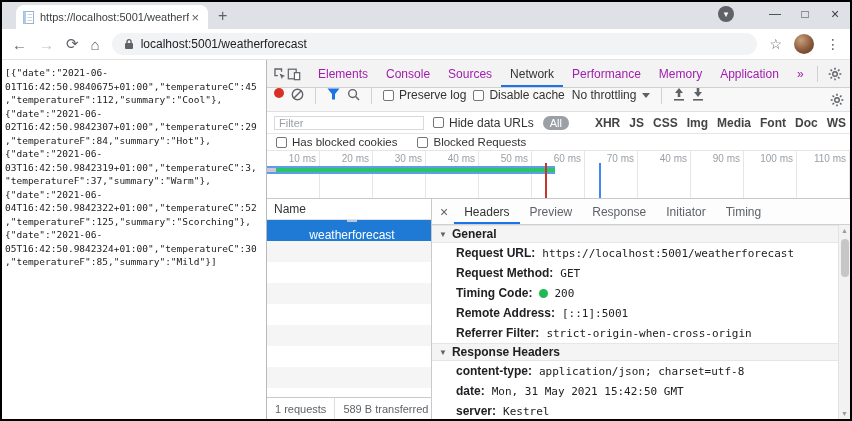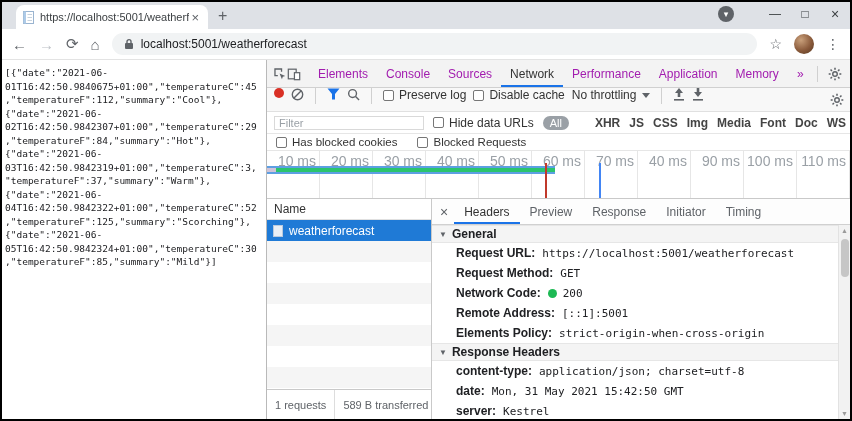--- a/index.html
+++ b/index.html
@@ -51,33 +51,33 @@
   .filter-row { height:22px; border-bottom:1px solid #e6e6e6; display:flex; align-items:center; padding:0 7px; gap:9px; flex-shrink:0; }
   .filter-input { width:150px; height:14px; border:1px solid #d9d9d9; font-size:11px; padding:0 4px; color:#333; outline:none; font-family:inherit; }
   .filter-input::placeholder { color:#9aa0a6; }
   .type-pill { background:#9aa0a6; color:#fff; border-radius:8px; padding:1px 7px; font-size:11px; }
   .type-item { color:#444; white-space:nowrap;font-weight:bold; }
 
   .blocked-row { height:17px; border-bottom:1px solid #e6e6e6; display:flex; align-items:center; padding:0 9px; gap:20px; font-size:11.5px; flex-shrink:0; }
 
   .timeline { height:48px; border-bottom:1px solid #c9c9c9; position:relative; flex-shrink:0; overflow:hidden; }
   .tl-cells { display:flex; height:100%; }
-  .tl-cell { width:53px; flex-shrink:0; border-right:1px solid #e6e6e6; font-size:14px; color:#9aa0a6; text-align:right; padding:2px 3px 0 0; }
+  .tl-cell { width:53px; flex-shrink:0; border-right:1px solid #e6e6e6; font-size:10px; color:#9aa0a6; text-align:right; padding:2px 3px 0 0; }
   .wfbar { position:absolute; left:0; top:15px; width:288px; height:8px; background:#2bc46d; border-top:2px solid #5d9fe2; border-bottom:2px solid #5d9fe2; }
   .wfbar::before { content:""; position:absolute; left:0; top:0; width:9px; height:100%; background:#cfc4d9; }
   .tl-line-red { position:absolute; left:278px; top:12px; bottom:0; width:2px; background:#c0392b; }
   .tl-line-blue { position:absolute; left:332px; top:12px; bottom:0; width:2px; background:#4285f4; }
 
   .net-main { flex:1; display:flex; min-height:0; }
   .name-col { width:165px; flex-shrink:0; border-right:1px solid #c9c9c9; display:flex; flex-direction:column; }
   .name-header { height:21px; line-height:20px; padding-left:7px; border-bottom:1px solid #e0e0e0; color:#333; background:#fff; flex-shrink:0; }
   .req-rows { flex:1; background:repeating-linear-gradient(to bottom,#fff 0 21px,#f5f5f5 21px 42px); }
-  .req-row.selected { height:21px; background:#1f7ad6; color:#fff; display:flex; align-items:center; gap:6px; padding-left:6px; font-size:12px; }
+  .req-row.selected { height:21px; background:#1f7ad6; color:#fff; display:flex; align-items:center; gap:6px; padding-left:6px; font-size:12px;flex-direction:column; }
   .req-doc-icon { width:10px; height:12px; background:#e8eef5; border:1px solid #b9cade; }
-  .status-bar { height:30px; border-top:1px solid #c9c9c9; display:flex; align-items:stretch; font-size:11px; color:#5f6368; flex-shrink:0; overflow:hidden; }
+  .status-bar { height:22px; border-top:1px solid #c9c9c9; display:flex; align-items:stretch; font-size:11px; color:#5f6368; flex-shrink:0; overflow:hidden; }
   .sb-item { display:flex; align-items:center; padding:0 8px; border-right:1px solid #ddd; white-space:nowrap; }
 
   .detail-col { flex:1; display:flex; flex-direction:column; min-width:0; }
   .detail-tabs { height:26px; border-bottom:1px solid #d0d0d0; display:flex; align-items:center; padding:0 2px; flex-shrink:0; background:#fdfdfd; }
   .detail-tab { padding:0 10px; height:100%; display:flex; align-items:center; color:#5f6368; }
   .detail-tab.active { color:#333; border-bottom:2px solid #1a73e8; padding-top:2px; }
   .detail-body { flex:1; position:relative; overflow:hidden; background:#fff; }
   .hdr-scroll { position:absolute; left:0; top:0; right:12px; bottom:0; }
   .sec-header { height:18px; background:#f4f4f4; border-top:1px solid #e6e6e6; border-bottom:1px solid #e6e6e6; display:flex; align-items:center; gap:5px; padding-left:7px; font-weight:bold; color:#202124; font-size:12px; }
   .sec-tri { font-size:8px; color:#5f6368; }
@@ -165,22 +165,22 @@
               <rect x="1.5" y="2.5" width="9" height="11" fill="none" stroke="#5f6368" stroke-width="1.4"></rect>
               <rect x="8.5" y="6.5" width="6" height="8" fill="#fff" stroke="#5f6368" stroke-width="1.4"></rect>
             </svg>
         </span>
         <span class="vsep"></span>
         <span class="dt-tab">Elements</span>
         <span class="dt-tab">Console</span>
         <span class="dt-tab">Sources</span>
         <span class="dt-tab active">Network</span>
         <span class="dt-tab">Performance</span>
+        <span class="dt-tab">Memory</span>
         <span class="dt-tab">Application</span>
-        <span class="dt-tab">Memory</span>
         <span class="dt-tab">»</span>
         <div class="dt-tabs-right">
           <span class="vsep"></span>
           <span class="dt-ico">
             <svg width="14" height="14" viewBox="0 0 16 16">
                 <circle cx="8" cy="8" r="2.6" fill="none" stroke="#5f6368" stroke-width="1.6"></circle>
                 <g stroke="#5f6368" stroke-width="1.8">
                   <line x1="8" y1="0.8" x2="8" y2="3"></line>
                   <line x1="8" y1="13" x2="8" y2="15.2"></line>
                   <line x1="0.8" y1="8" x2="3" y2="8"></line>
@@ -333,30 +333,30 @@
               </div>
               <div class="hdr-item">
                 <span class="hdr-key">Request URL:</span>
                 <span class="hdr-val">https://localhost:5001/weatherforecast</span>
               </div>
               <div class="hdr-item">
                 <span class="hdr-key">Request Method:</span>
                 <span class="hdr-val">GET</span>
               </div>
               <div class="hdr-item">
-                <span class="hdr-key">Network Code:</span>
+                <span class="hdr-key">Timing Code:</span>
                 <span class="green-dot"></span>
                 <span class="hdr-val">200</span>
               </div>
               <div class="hdr-item">
                 <span class="hdr-key">Remote Address:</span>
                 <span class="hdr-val">[::1]:5001</span>
               </div>
               <div class="hdr-item">
-                <span class="hdr-key">Elements Policy:</span>
+                <span class="hdr-key">Referrer Filter:</span>
                 <span class="hdr-val">strict-origin-when-cross-origin</span>
               </div>
               <div class="sec-header">
                 <span class="sec-tri">▼</span>
                 <span>Response Headers</span>
               </div>
               <div class="hdr-item">
                 <span class="hdr-key">content-type:</span>
                 <span class="hdr-val">application/json; charset=utf-8</span>
               </div>

